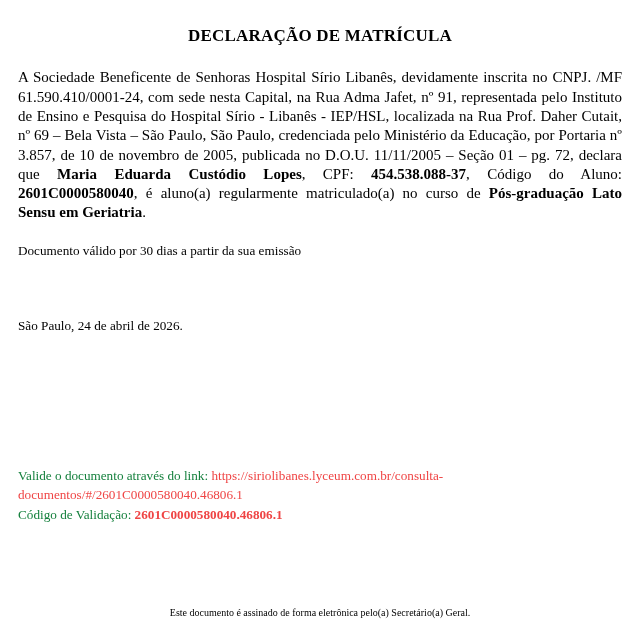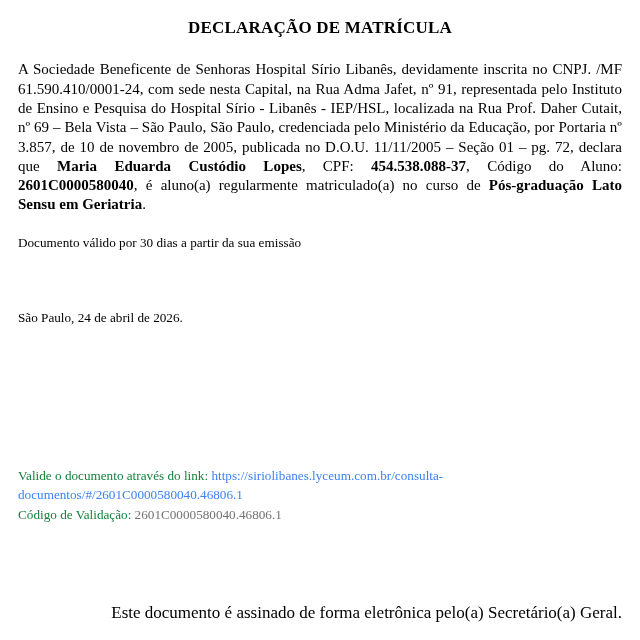--- a/index.html
+++ b/index.html
@@ -17,21 +17,21 @@
     overflow: hidden;
   }
 
   .page {
     position: absolute;
     left: 0;
     top: 0;
     width: 640px;
     height: 640px;
     box-sizing: border-box;
-    padding: 0 18px;
+    padding: 8px 18px;
   }
 
   .doc-title {
     text-align: center;
     font-size: 17px;
     font-weight: bold;
     letter-spacing: 0.2px;
     margin: 10px 0 0 0;
     padding-top: 8px;
     line-height: 1.2;
@@ -86,36 +86,37 @@
     text-align: left;
     margin: 0;
     color: #000000;
   }
 
   .vlabel {
     color: #15803d;
   }
 
   .link {
-    color: #3b82f6;
+    color: #ef4444;
     text-decoration: none;
     word-break: break-all;
   }
 
   .code-value {
-    color: #737373;
+    color: #ef4444;
+    font-weight: bold;
   }
 
   .footer-note {
     position: absolute;
     left: 18px;
     top: 604px;
     width: 604px;
-    text-align: right;
-    font-size: 17px;
+    text-align: center;
+    font-size: 10px;
     line-height: 17px;
     color: #000000;
     padding-right: 4px;
   }
 </style>
 </head>
 <body>
 
 <div class="page">
 

